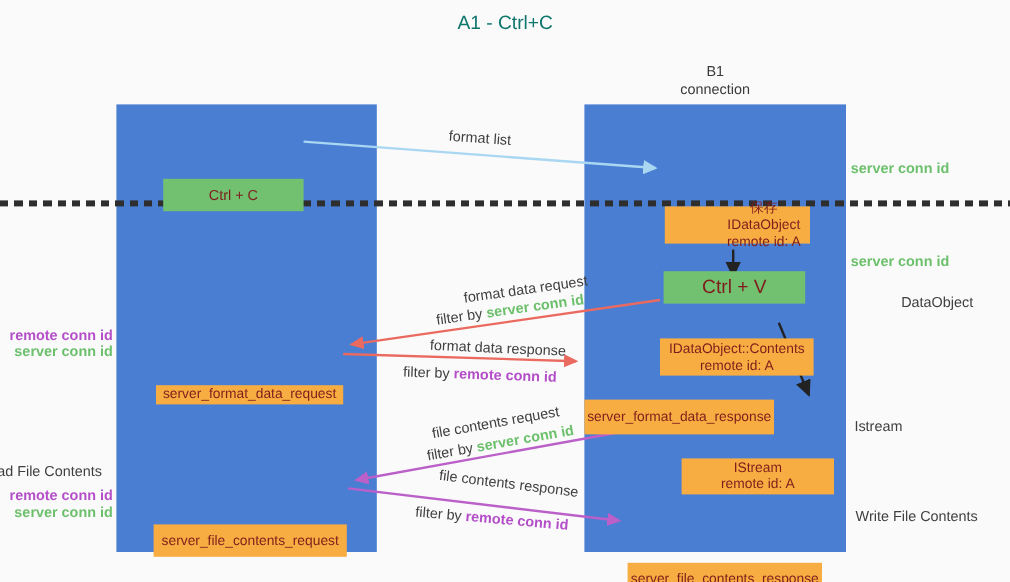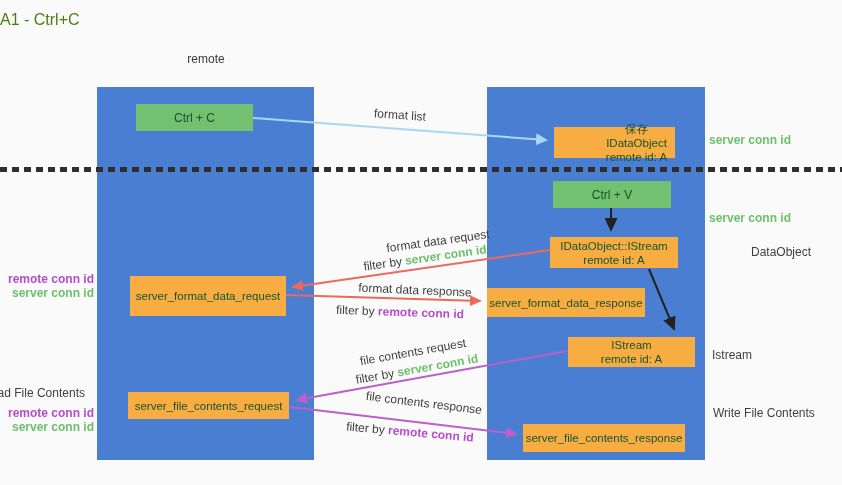--- a/index.html
+++ b/index.html
@@ -1,56 +1,59 @@
 <!DOCTYPE html>
 <html><head>
 <meta charset="utf-8">
 <style>
   * { margin:0; padding:0; box-sizing:border-box; }
   html,body { width:842px; height:485px; }
   body { font-family:"Liberation Sans", sans-serif; background:#fafafa; position:relative; overflow:hidden; }
   #canvas { position:absolute; inset:0; width:842px; height:485px; }
 
-  .title { position:absolute; left:0; right:0; top:9px; color:#4d7c0f; font-size:16px; line-height:21px; }
+  .title { position:absolute; left:0; right:0; top:9px; text-align:center; color:#0f766e; font-size:16px; line-height:21px; }
 
   .lane { position:absolute; background:#4a7ed3; top:87px; height:373px; }
   .lane-left  { left:97px;  width:217px; }
   .lane-right { left:487px; width:218px; }
 
   .lane-header { position:absolute; text-align:center; color:#3a3a3a; font-size:12px; line-height:15px; width:120px; }
   .lane-header.left  { left:146px; top:52px; }
   .lane-header.right { left:536px; top:52px; }
 
   .dotted-line { position:absolute; left:0; top:167px; width:842px; height:5px;
     background:repeating-linear-gradient(90deg,#2e2e2e 0 7px, transparent 7px 12px); z-index:3; }
 
   svg.arrows { position:absolute; inset:0; z-index:4; pointer-events:none; }
 
   .box { position:absolute; display:flex; flex-direction:column; align-items:center; justify-content:center;
-    color:#14532d; font-size:11.5px; line-height:14px; text-align:center; z-index:5; }
+    color:#7f1d1d; font-size:11.5px; line-height:14px; text-align:center; z-index:5;margin-top:45px; }
   .green  { background:#71c170; }
   .orange { background:#f8ad42; }
 
   .lbl { position:absolute; font-size:12px; color:#3f3f3f; white-space:nowrap; z-index:6; }
   .lbl.centered { transform:translate(-50%,-50%); }
   .green-label  { color:#6cc06c; font-weight:bold; }
   .purple-label { color:#b44ec8; font-weight:bold; }
   .right-align { text-align:right; }
 </style>
 </head>
 <body>
 
 <div id="canvas">
 
   <div class="title">
     <div>A1 - Ctrl+C</div>
   </div>
 
   <div class="lane-header left">
-    <div>remote</div>
+  </div>
+  <div class="lane-header right">
+    <div>B1</div>
+    <div>connection</div>
   </div>
 
   <div class="lane lane-left"></div>
   <div class="lane lane-right"></div>
 
   <div class="dotted-line"></div>
 
   <svg class="arrows" width="842" height="485" viewBox="0 0 842 485">
     <defs>
       <marker id="m-blue" markerWidth="6" markerHeight="6" refX="5" refY="3" orient="auto">
@@ -77,30 +80,30 @@
 
   <div class="box green" style="left:136px;top:104px;width:117px;height:27px;font-size:12px;">
     <div>Ctrl + C</div>
   </div>
 
   <div class="box orange" style="left:554px;top:127px;width:121px;height:31px;padding-left:44px;">
     <div>保存IDataObject</div>
     <div>remote id: A</div>
   </div>
 
-  <div class="box green" style="left:553px;top:181px;width:118px;height:27px;font-size:12px;">
+  <div class="box green" style="left:553px;top:181px;width:118px;height:27px;font-size:16px;">
     <div>Ctrl + V</div>
   </div>
 
   <div class="box orange" style="left:550px;top:237px;width:128px;height:31px;">
-    <div>IDataObject::IStream</div>
+    <div>IDataObject::Contents</div>
     <div>remote id: A</div>
   </div>
 
-  <div class="box orange" style="left:130px;top:276px;width:156px;height:40px;">
+  <div class="box orange" style="left:130px;top:276px;width:156px;height:16px;">
     <div>server_format_data_request</div>
   </div>
 
   <div class="box orange" style="left:487px;top:288px;width:158px;height:29px;">
     <div>server_format_data_response</div>
   </div>
 
   <div class="box orange" style="left:568px;top:337px;width:127px;height:30px;">
     <div>IStream</div>
     <div>remote id: A</div>
@@ -133,21 +136,21 @@
 
   <div class="lbl centered" style="left:424px;top:403px;transform:translate(-50%,-50%) rotate(7deg);">file contents response</div>
   <div class="lbl centered" style="left:410px;top:432px;transform:translate(-50%,-50%) rotate(5deg);">
     <span>filter by </span><span class="purple-label">remote conn id</span>
   </div>
 
   <div class="lbl green-label" style="left:709px;top:133px;">server conn id</div>
   <div class="lbl green-label" style="left:709px;top:211px;">server conn id</div>
   <div class="lbl" style="left:712px;top:245px;margin-left:39px;">DataObject</div>
   <div class="lbl" style="left:712px;top:348px;">Istream</div>
-  <div class="lbl" style="left:713px;top:406px;">Write File Contents</div>
+  <div class="lbl" style="left:713px;top:423px;">Write File Contents</div>
 
   <div class="lbl purple-label right-align" style="right:748px;top:272px;">remote conn id</div>
   <div class="lbl green-label right-align" style="right:748px;top:286px;">server conn id</div>
   <div class="lbl right-align" style="right:757px;top:386px;">Read File Contents</div>
   <div class="lbl purple-label right-align" style="right:748px;top:406px;">remote conn id</div>
   <div class="lbl green-label right-align" style="right:748px;top:420px;">server conn id</div>
 
 </div>
 
 </body></html>

